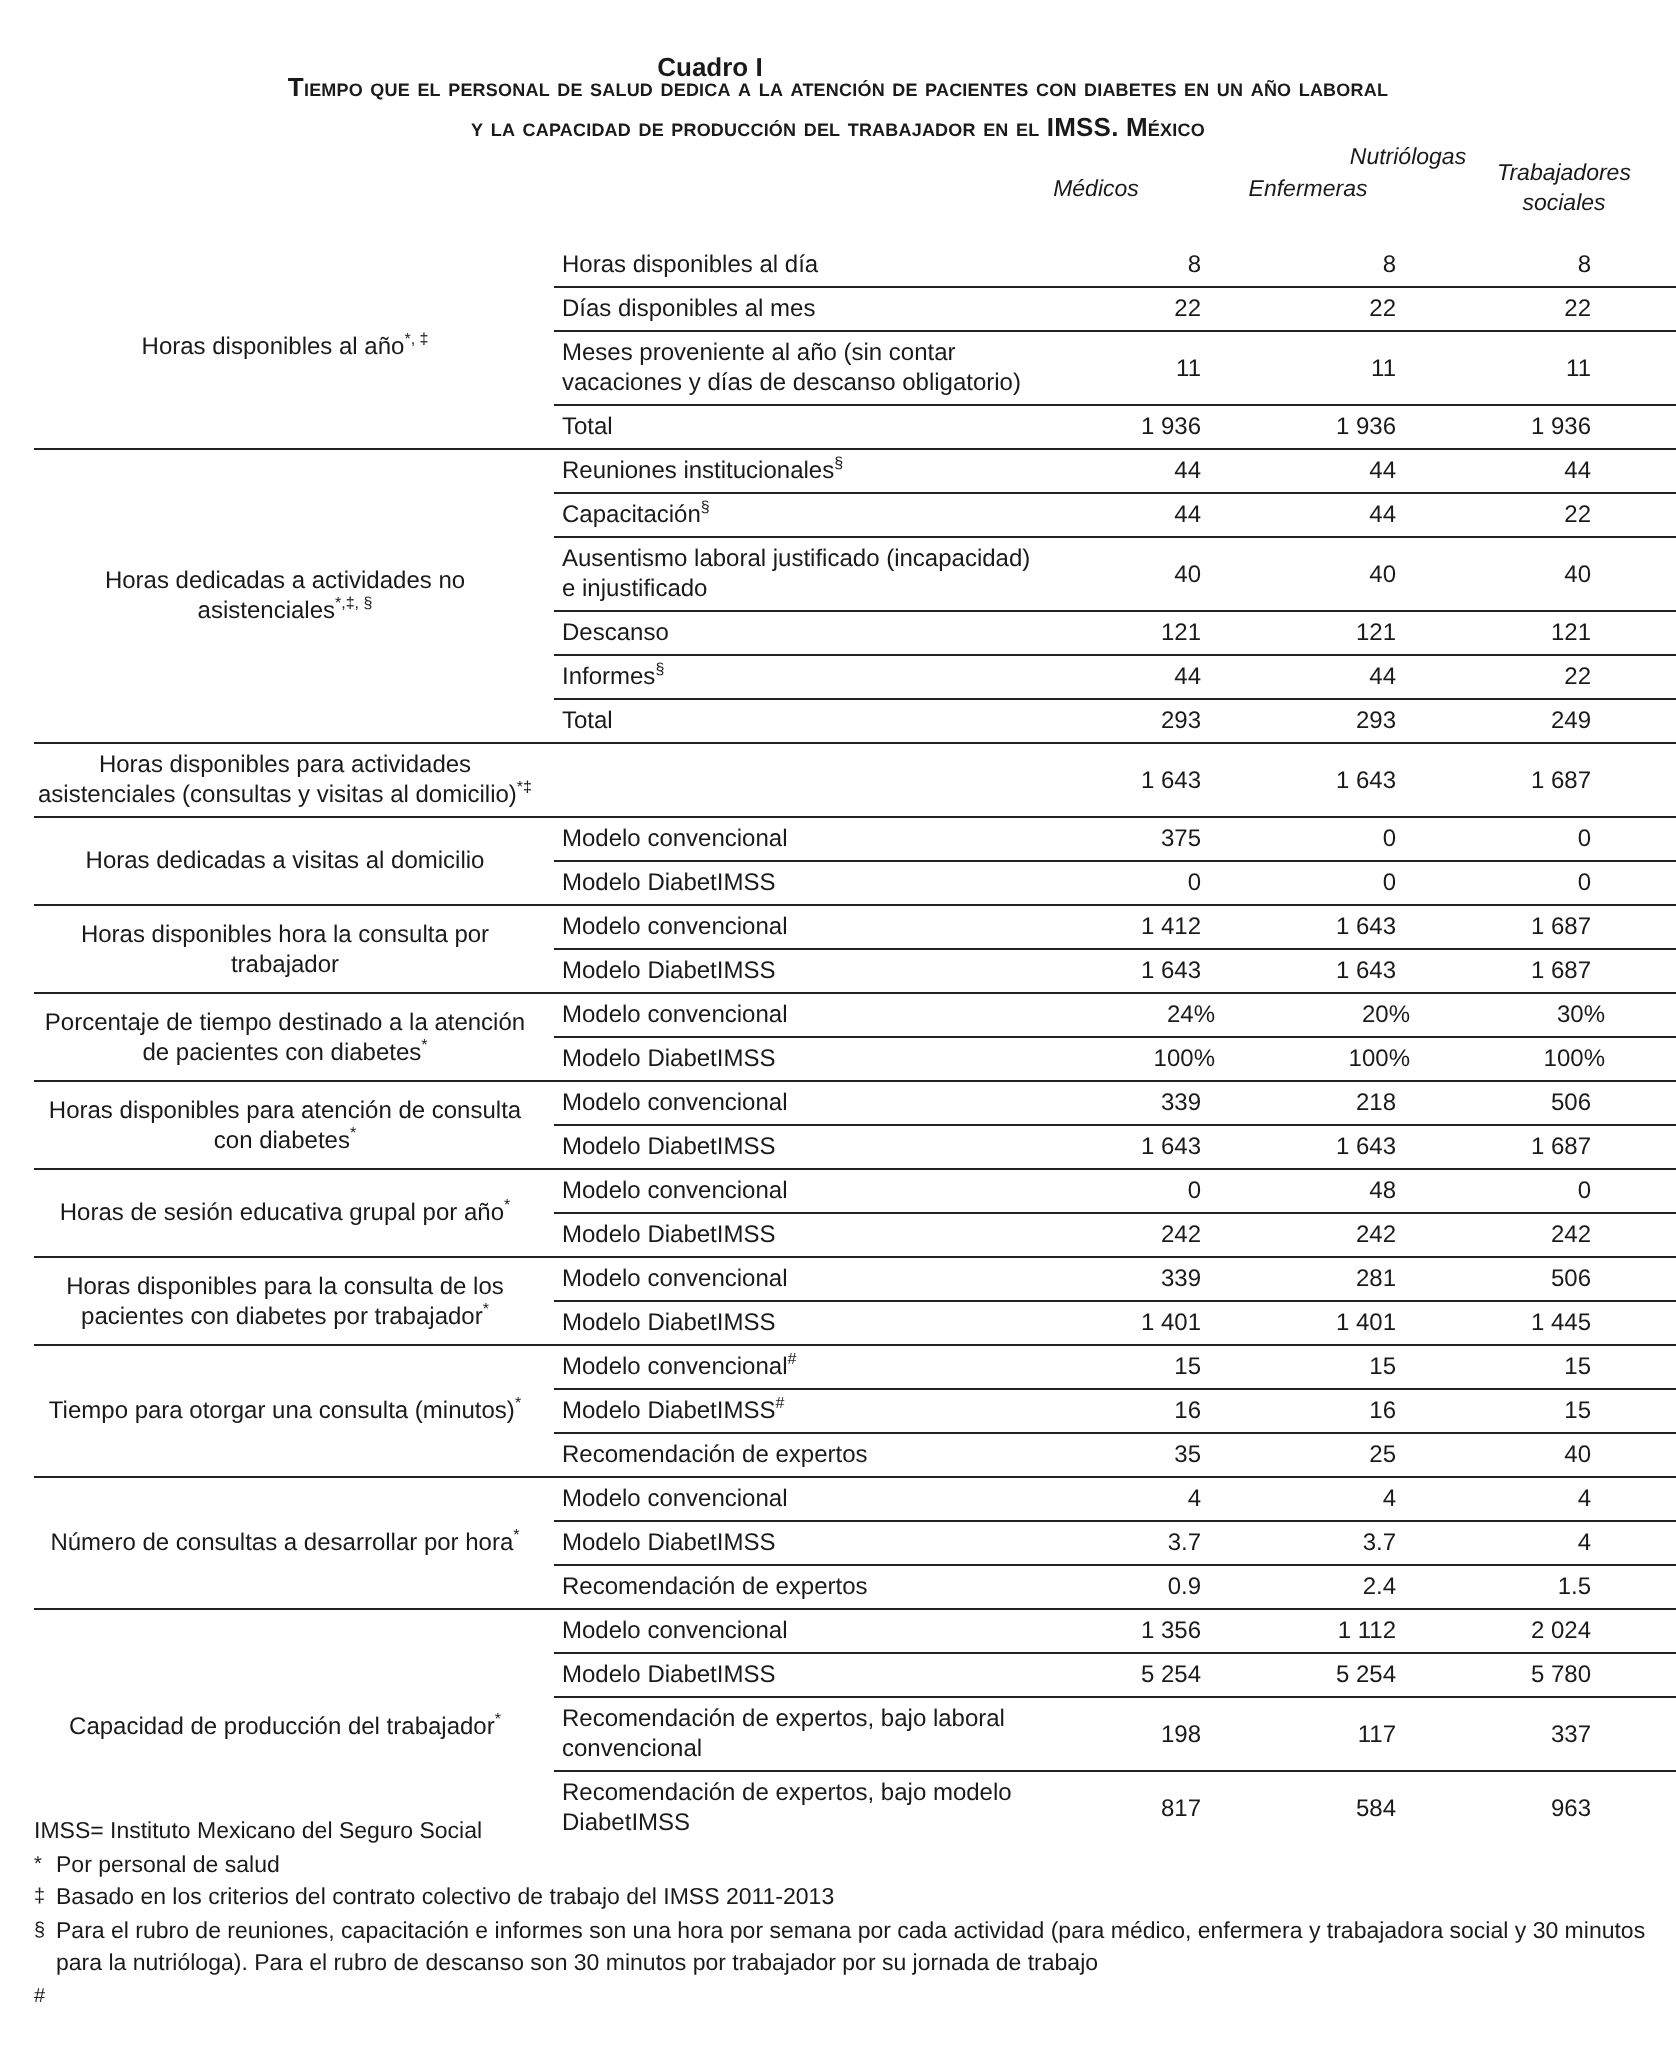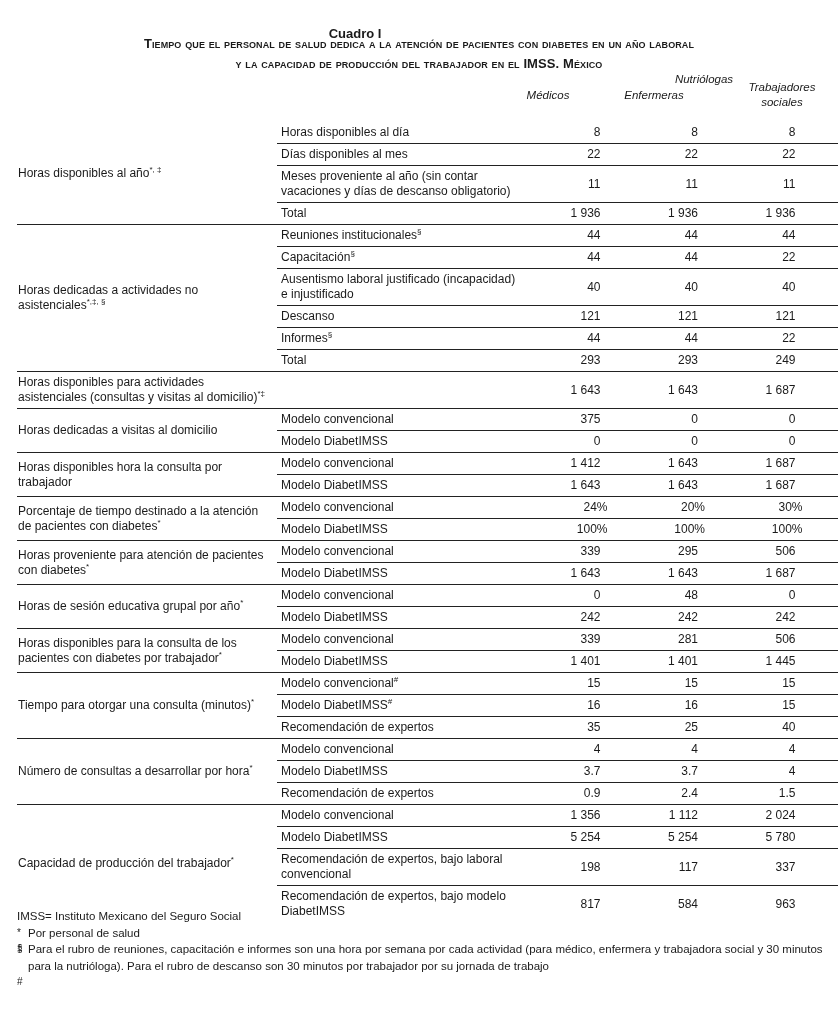--- a/index.html
+++ b/index.html
@@ -20,21 +20,21 @@
   .title.l2 { top: 56px; }
   .colhead {
     position: absolute; top: 80px; font-size: 11.5px; font-style: italic; text-align: center;
     line-height: 15px;
   }
   table.main {
     position: absolute; left: 17px; top: 122px; width: 802px;
     border-collapse: collapse; font-size: 12px; table-layout: fixed;
   }
   table.main td { padding: 0; vertical-align: middle; line-height: 15px; }
-  td.grp { width: 249px; padding-left: 1px !important; padding-right: 10px !important; }
+  td.grp { width: 249px; padding-left: 1px !important; padding-right: 10px !important; text-align: center; }
   td.sub { width: 242px; padding-left: 4px !important; }
   td.num { width: 77.5px; text-align: right; padding-right: 20px !important; }
   td.num.pct { padding-right: 13px !important; }
   tr.r1 td { height: 21px; }
   tr.r2 td { height: 36px; }
   tr.bl td.sub, tr.bl td.num { border-bottom: 1.5px solid #222; }
   tr.gl td { border-bottom: 1.5px solid #222; }
   tr.gl td.grp { border-bottom: 1.5px solid #222; }
   td.grp.gend { border-bottom: 1.5px solid #222; }
   sup { font-size: 8px; line-height: 0; }
@@ -181,24 +181,24 @@
         <td class="num pct">20%</td>
       </tr>
       <tr class="r1 gl">
         <td class="sub"><span>Modelo DiabetIMSS</span><sup></sup></td>
         <td class="num pct">100%</td>
         <td class="num pct">100%</td>
         <td class="num pct">100%</td>
         <td class="num pct">100%</td>
       </tr>
       <tr class="r1 bl">
-        <td class="grp gend" rowspan="2"><span>Horas proveniente para atención de pacientes con diabetes</span><sup>*</sup></td>
+        <td class="grp gend" rowspan="2"><span>Horas disponibles para atención de consulta con diabetes</span><sup>*</sup></td>
         <td class="sub"><span>Modelo convencional</span><sup></sup></td>
         <td class="num">339</td>
-        <td class="num">295</td>
+        <td class="num">218</td>
         <td class="num">506</td>
         <td class="num">311</td>
       </tr>
       <tr class="r1 gl">
         <td class="sub"><span>Modelo DiabetIMSS</span><sup></sup></td>
         <td class="num">1 643</td>
         <td class="num">1 643</td>
         <td class="num">1 687</td>
         <td class="num">1 643</td>
       </tr>
@@ -304,16 +304,16 @@
         <td class="num">584</td>
         <td class="num">963</td>
         <td class="num">934</td>
       </tr>
     </tbody>
 </table>
 
 <div class="notes" id="notes">
     <div class="note plain"><span>IMSS= Instituto Mexicano del Seguro Social</span></div>
     <div class="note"><span class="mk">*</span><span>Por personal de salud</span></div>
-    <div class="note"><span class="mk">‡</span></div>
+    <div class="note"><span class="mk">‡</span><span>Basado en los criterios del contrato colectivo de trabajo del IMSS 2011-2013</span></div>
     <div class="note"><span class="mk">§</span><span>Para el rubro de reuniones, capacitación e informes son una hora por semana por cada actividad (para médico, enfermera y trabajadora social y 30 minutos para la nutrióloga). Para el rubro de descanso son 30 minutos por trabajador por su jornada de trabajo</span></div>
     <div class="note"><span class="mk">#</span></div>
   </div>
 
 </body></html>

